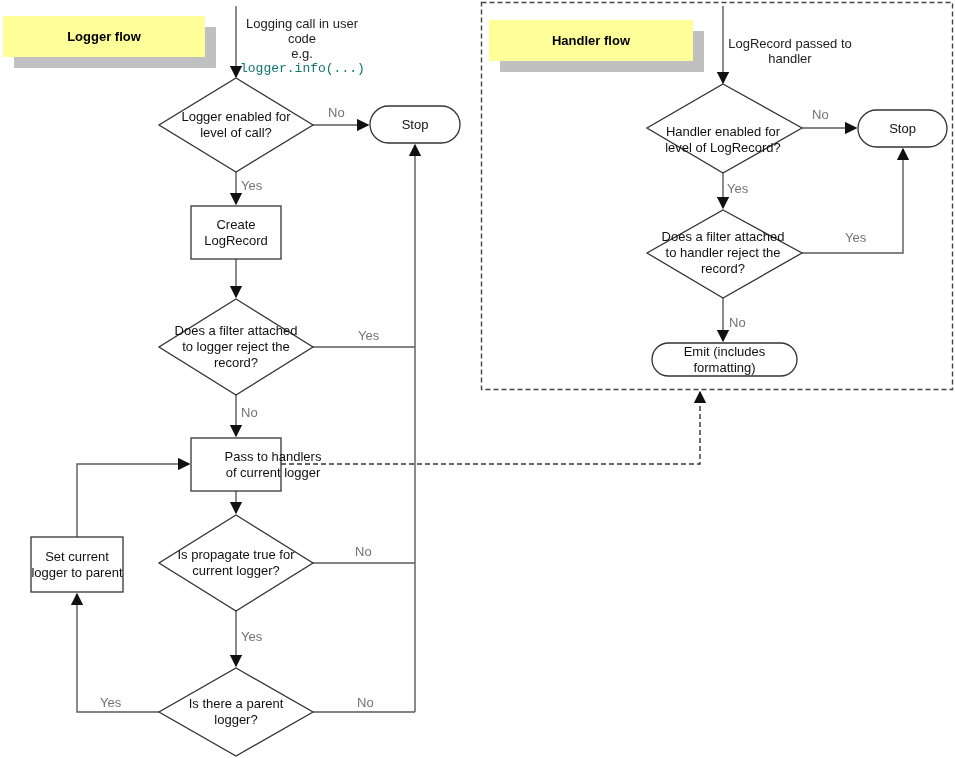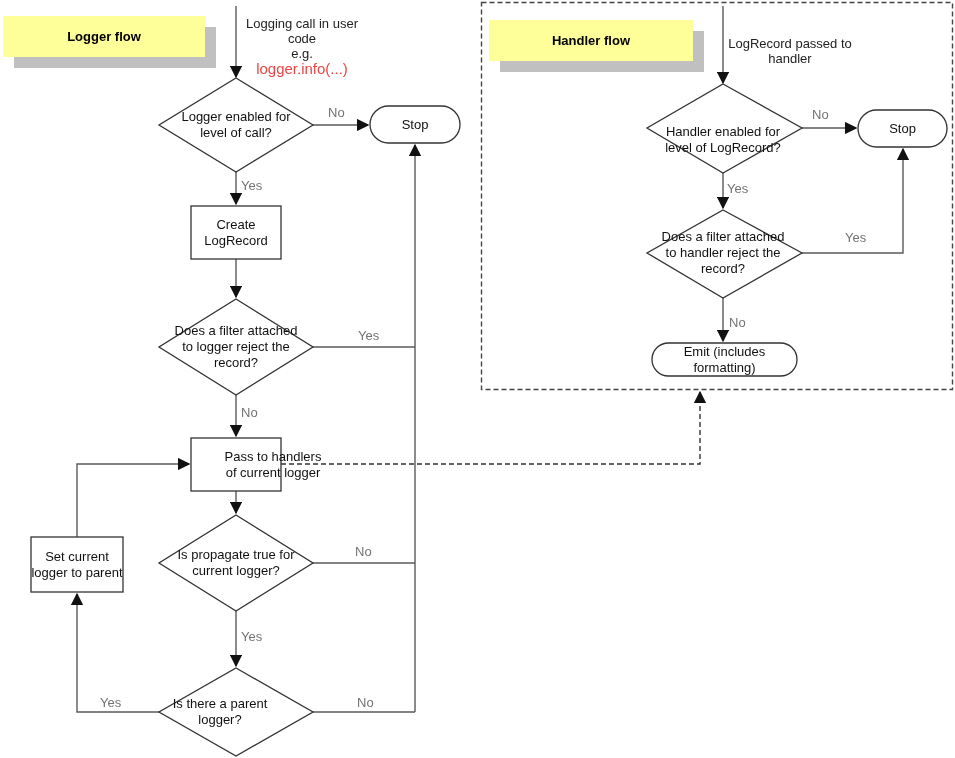--- a/index.html
+++ b/index.html
@@ -3,21 +3,21 @@
 <meta charset="utf-8">
 <style>
   html,body{margin:0;padding:0;background:#ffffff;}
   .canvas{position:relative;width:955px;height:758px;background:#ffffff;overflow:hidden;
           font-family:"Liberation Sans",sans-serif;}
   .layer{position:absolute;left:0;top:0;}
   .note-shadow{position:absolute;background:#c0c0c0;}
   .note{position:absolute;background:#ffff99;text-align:center;
         font:bold 13px/41px "Liberation Sans",sans-serif;color:#000;}
   .entry-text{position:absolute;text-align:center;font:13px/15px "Liberation Sans",sans-serif;color:#222;}
-  .entry-code{font-family:Liberation Sans, sans-serif;font-size:15px;color:#ef4444;}
+  .entry-code{font-family:Liberation Mono, monospace;font-size:13px;color:#0f766e;}
   .node-text{position:absolute;text-align:center;font:13px/16px "Liberation Sans",sans-serif;color:#111;}
   .box-text{display:flex;align-items:center;justify-content:center;}
   .edge-label{position:absolute;font:13px/16px "Liberation Sans",sans-serif;color:#737373;white-space:nowrap;}
 </style>
 </head>
 <body>
 
 <div class="canvas">
 
   <svg class="layer" width="955" height="758" viewBox="0 0 955 758">
@@ -93,21 +93,21 @@
   <div class="node-text box-text" style="left:191px;top:206px;width:90px;height:53px;">Create LogRecord</div>
 
   <div class="node-text" style="left:171px;top:323px;width:130px;">Does a filter attached to logger reject the record?</div>
 
   <div class="node-text box-text" style="left:191px;top:438px;width:106px;height:53px;margin-left:29px;">Pass to handlers of current logger</div>
 
   <div class="node-text" style="left:173px;top:547px;width:126px;">Is propagate true for current logger?</div>
 
   <div class="node-text box-text" style="left:31px;top:537px;width:92px;height:55px;">Set current logger to parent</div>
 
-  <div class="node-text" style="left:160px;top:696px;width:120px;">Is there a parent logger?</div>
+  <div class="node-text" style="left:176px;top:696px;width:120px;">Is there a parent logger?</div>
 
   <div class="edge-label" style="left:328px;top:105px;">No</div>
   <div class="edge-label" style="left:241px;top:178px;">Yes</div>
   <div class="edge-label" style="left:358px;top:328px;">Yes</div>
   <div class="edge-label" style="left:241px;top:405px;">No</div>
   <div class="edge-label" style="left:355px;top:544px;">No</div>
   <div class="edge-label" style="left:241px;top:629px;">Yes</div>
   <div class="edge-label" style="left:100px;top:695px;">Yes</div>
   <div class="edge-label" style="left:357px;top:695px;">No</div>
 

